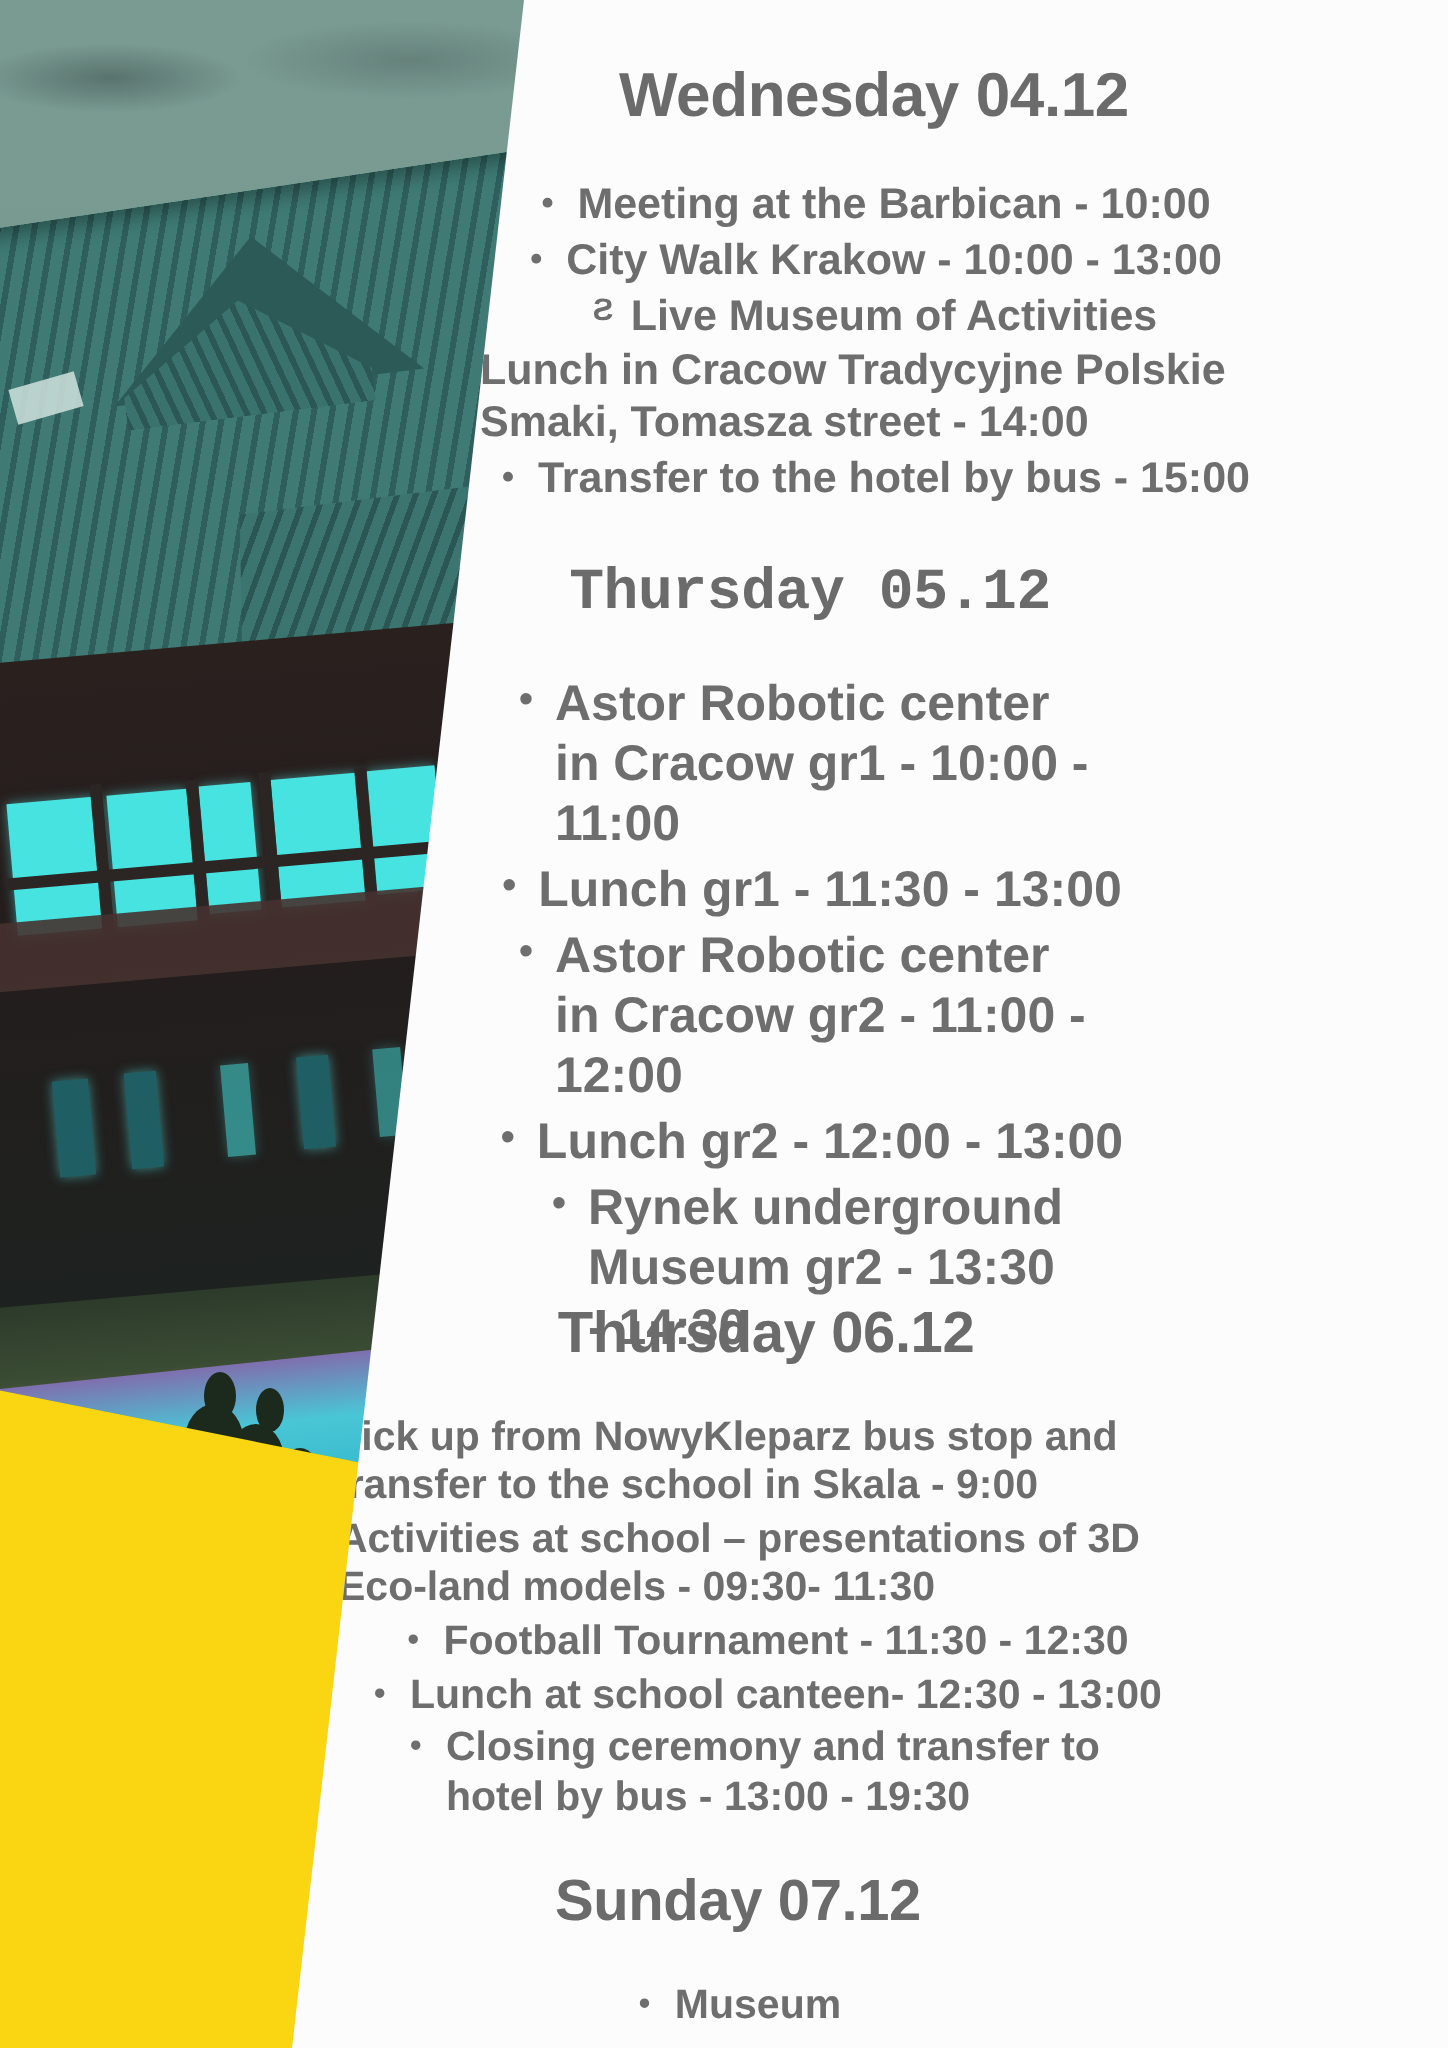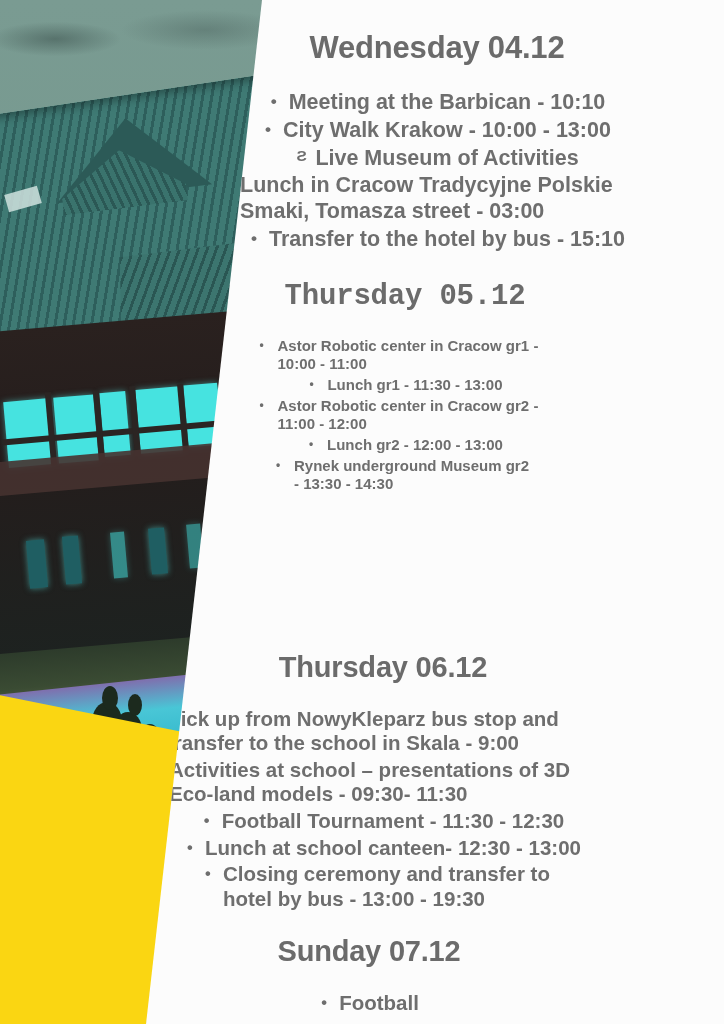--- a/index.html
+++ b/index.html
@@ -272,21 +272,21 @@
   }
 
   
   #sec-wed  { position: absolute; left: 0;   top: 6px;   width: 574px; }
   #sec-wed .day-title { font-size: 31px; }
   #sec-wed .day-list { margin-top: 21px; font-size: 21.5px; }
   #sec-wed .day-list li { margin-bottom: 2px; }
 
   #sec-thu  { position: absolute; left: -32px; top: 258px; width: 574px; }
   #sec-thu .day-title { font-size: 29px; font-family: Liberation Mono, monospace; }
-  #sec-thu .day-list { margin-top: 16px; font-size: 15px; }
+  #sec-thu .day-list { margin-top: 16px; font-size: 25px; }
   #sec-thu .day-list li { margin-bottom: 3px; }
 
   #sec-fri  { position: absolute; left: -54px; top: 628px; width: 574px; }
   #sec-fri .day-title { font-size: 29px; }
   #sec-fri .day-list { margin-top: 14px; font-size: 20.5px; }
   #sec-fri .day-list li { margin-bottom: 2px; }
 
   #sec-sat  { position: absolute; left: -68px; top: 912px; width: 574px; }
   #sec-sat .day-title { font-size: 29px; }
   #sec-sat .day-list { margin-top: 12px; font-size: 20.5px; }
@@ -350,25 +350,25 @@
   </div>
 
   <div class="yellow-wedge"></div>
 
   <div class="content-sheet">
     <div class="content-inner">
 
       <section class="day-section" id="sec-wed">
         <h2 class="day-title">Wednesday 04.12</h2>
         <ul class="day-list">
-          <li><span class="li-inner">Meeting at the Barbican - 10:10</span></li>
+          <li><span class="li-inner">Meeting at the Barbican - 10:00</span></li>
           <li><span class="li-inner">City Walk Krakow - 10:00 - 13:00</span></li>
           <li><span class="li-inner glitch-bullet">Live Museum of Activities</span></li>
-          <li><span class="li-inner" style="max-width:414px;">Lunch in Cracow Tradycyjne Polskie Smaki, Tomasza street - 03:00</span></li>
-          <li><span class="li-inner">Transfer to the hotel by bus - 15:10</span></li>
+          <li><span class="li-inner" style="max-width:414px;">Lunch in Cracow Tradycyjne Polskie Smaki, Tomasza street - 14:00</span></li>
+          <li><span class="li-inner">Transfer to the hotel by bus - 15:00</span></li>
         </ul>
       </section>
 
       <section class="day-section" id="sec-thu">
         <h2 class="day-title">Thursday 05.12</h2>
         <ul class="day-list">
           <li><span class="li-inner" style="max-width:275px;">Astor Robotic center in Cracow gr1 - 10:00 - 11:00</span></li>
           <li><span class="li-inner">Lunch gr1 - 11:30 - 13:00</span></li>
           <li><span class="li-inner" style="max-width:275px;">Astor Robotic center in Cracow gr2 - 11:00 - 12:00</span></li>
           <li><span class="li-inner">Lunch gr2 - 12:00 - 13:00</span></li>
@@ -383,19 +383,19 @@
           <li><span class="li-inner" style="max-width:448px;">Activities at school – presentations of 3D Eco-land models - 09:30- 11:30</span></li>
           <li><span class="li-inner">Football Tournament - 11:30 - 12:30</span></li>
           <li><span class="li-inner">Lunch at school canteen- 12:30 - 13:00</span></li>
           <li><span class="li-inner" style="max-width:340px;">Closing ceremony and transfer to hotel by bus - 13:00 - 19:30</span></li>
         </ul>
       </section>
 
       <section class="day-section" id="sec-sat">
         <h2 class="day-title">Sunday 07.12</h2>
         <ul class="day-list">
-          <li><span class="li-inner">Football</span></li>
+          <li><span class="li-inner">Museum</span></li>
         </ul>
       </section>
 
     </div>
   </div>
 </div>
 
 </body></html>

